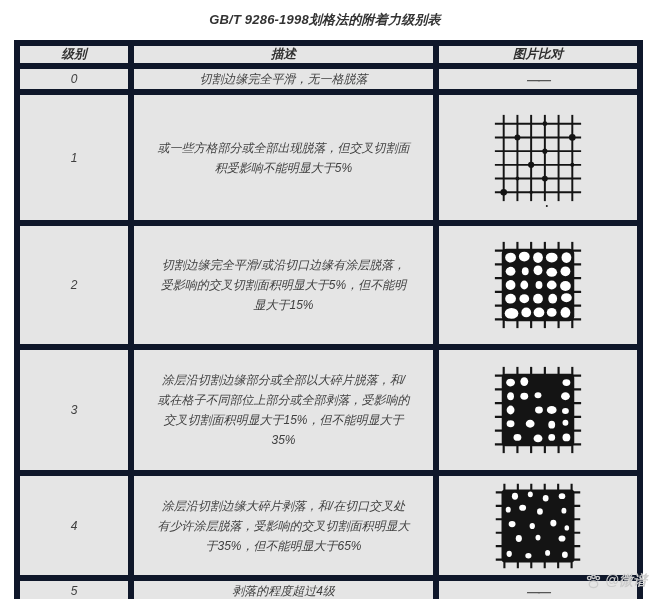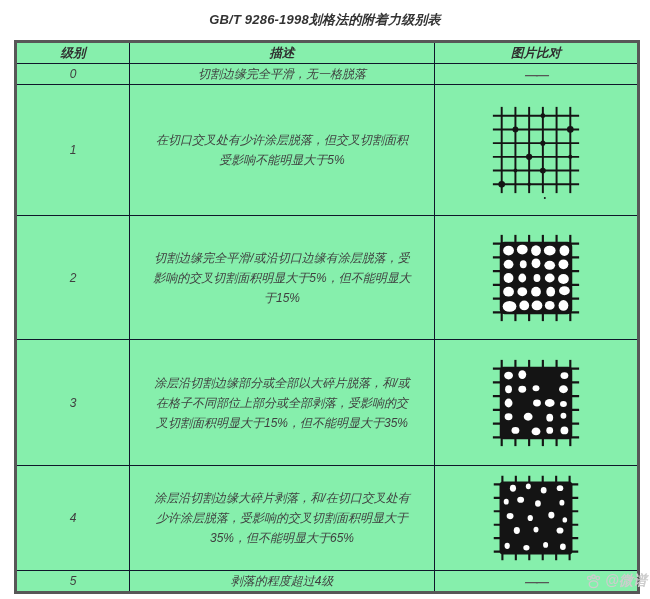--- a/index.html
+++ b/index.html
@@ -14,23 +14,23 @@
     text-align:center;font-size:13px;font-weight:bold;color:#333333;
     letter-spacing:0.2px;
   }
   table.rating{
     position:absolute;left:14px;top:40px;width:623px;
     border-collapse:collapse;table-layout:fixed;
     border:3px solid #575757;
     background:#fff;
   }
   .rating th,.rating td{
-    border:1px solid #0f172a;
+    border:6px solid #0f172a;
     font-size:12px;color:#3f3f3f;text-align:center;vertical-align:middle;
-    padding:0 10px;background:#86efac;
+    padding:0 10px;background:#e5e5e5;
   }
   .rating th{font-weight:bold;color:#2f2f2f;font-size:12.5px;}
   tr.hdr{height:22px;}
   tr.r0{height:20px;}
   tr.r1{height:131px;}
   tr.r2{height:124px;}
   tr.r3{height:126px;}
   tr.r4{height:105px;}
   tr.r5{height:22px;}
   td.desc{line-height:20px;padding:0 22px;text-align:center;}
@@ -72,21 +72,21 @@
     <tr class="r0">
       <td class="lvl">0</td>
       <td class="desc">切割边缘完全平滑，无一格脱落</td>
       <td class="imgcell">
         <span class="dash">——</span>
       </td>
     </tr>
 
     <tr class="r1">
       <td class="lvl">1</td>
-      <td class="desc">在切口交叉处有少许涂层脱落，但交叉切割面积受影响不能明显大于5%</td>
+      <td class="desc">或一些方格部分或全部出现脱落，但交叉切割面积受影响不能明显大于5%</td>
       <td class="imgcell">
         <div class="gridwrap">
           <svg width="98" height="102" viewBox="0 0 100 100">
             <g stroke="#141414" stroke-width="2">
               <line x1="6" y1="15" x2="94" y2="15"></line>
                   <line x1="6" y1="29" x2="94" y2="29"></line>
               <line x1="6" y1="43" x2="94" y2="43"></line>
                   <line x1="6" y1="57" x2="94" y2="57"></line>
               <line x1="6" y1="71" x2="94" y2="71"></line>
                   <line x1="6" y1="85" x2="94" y2="85"></line>

